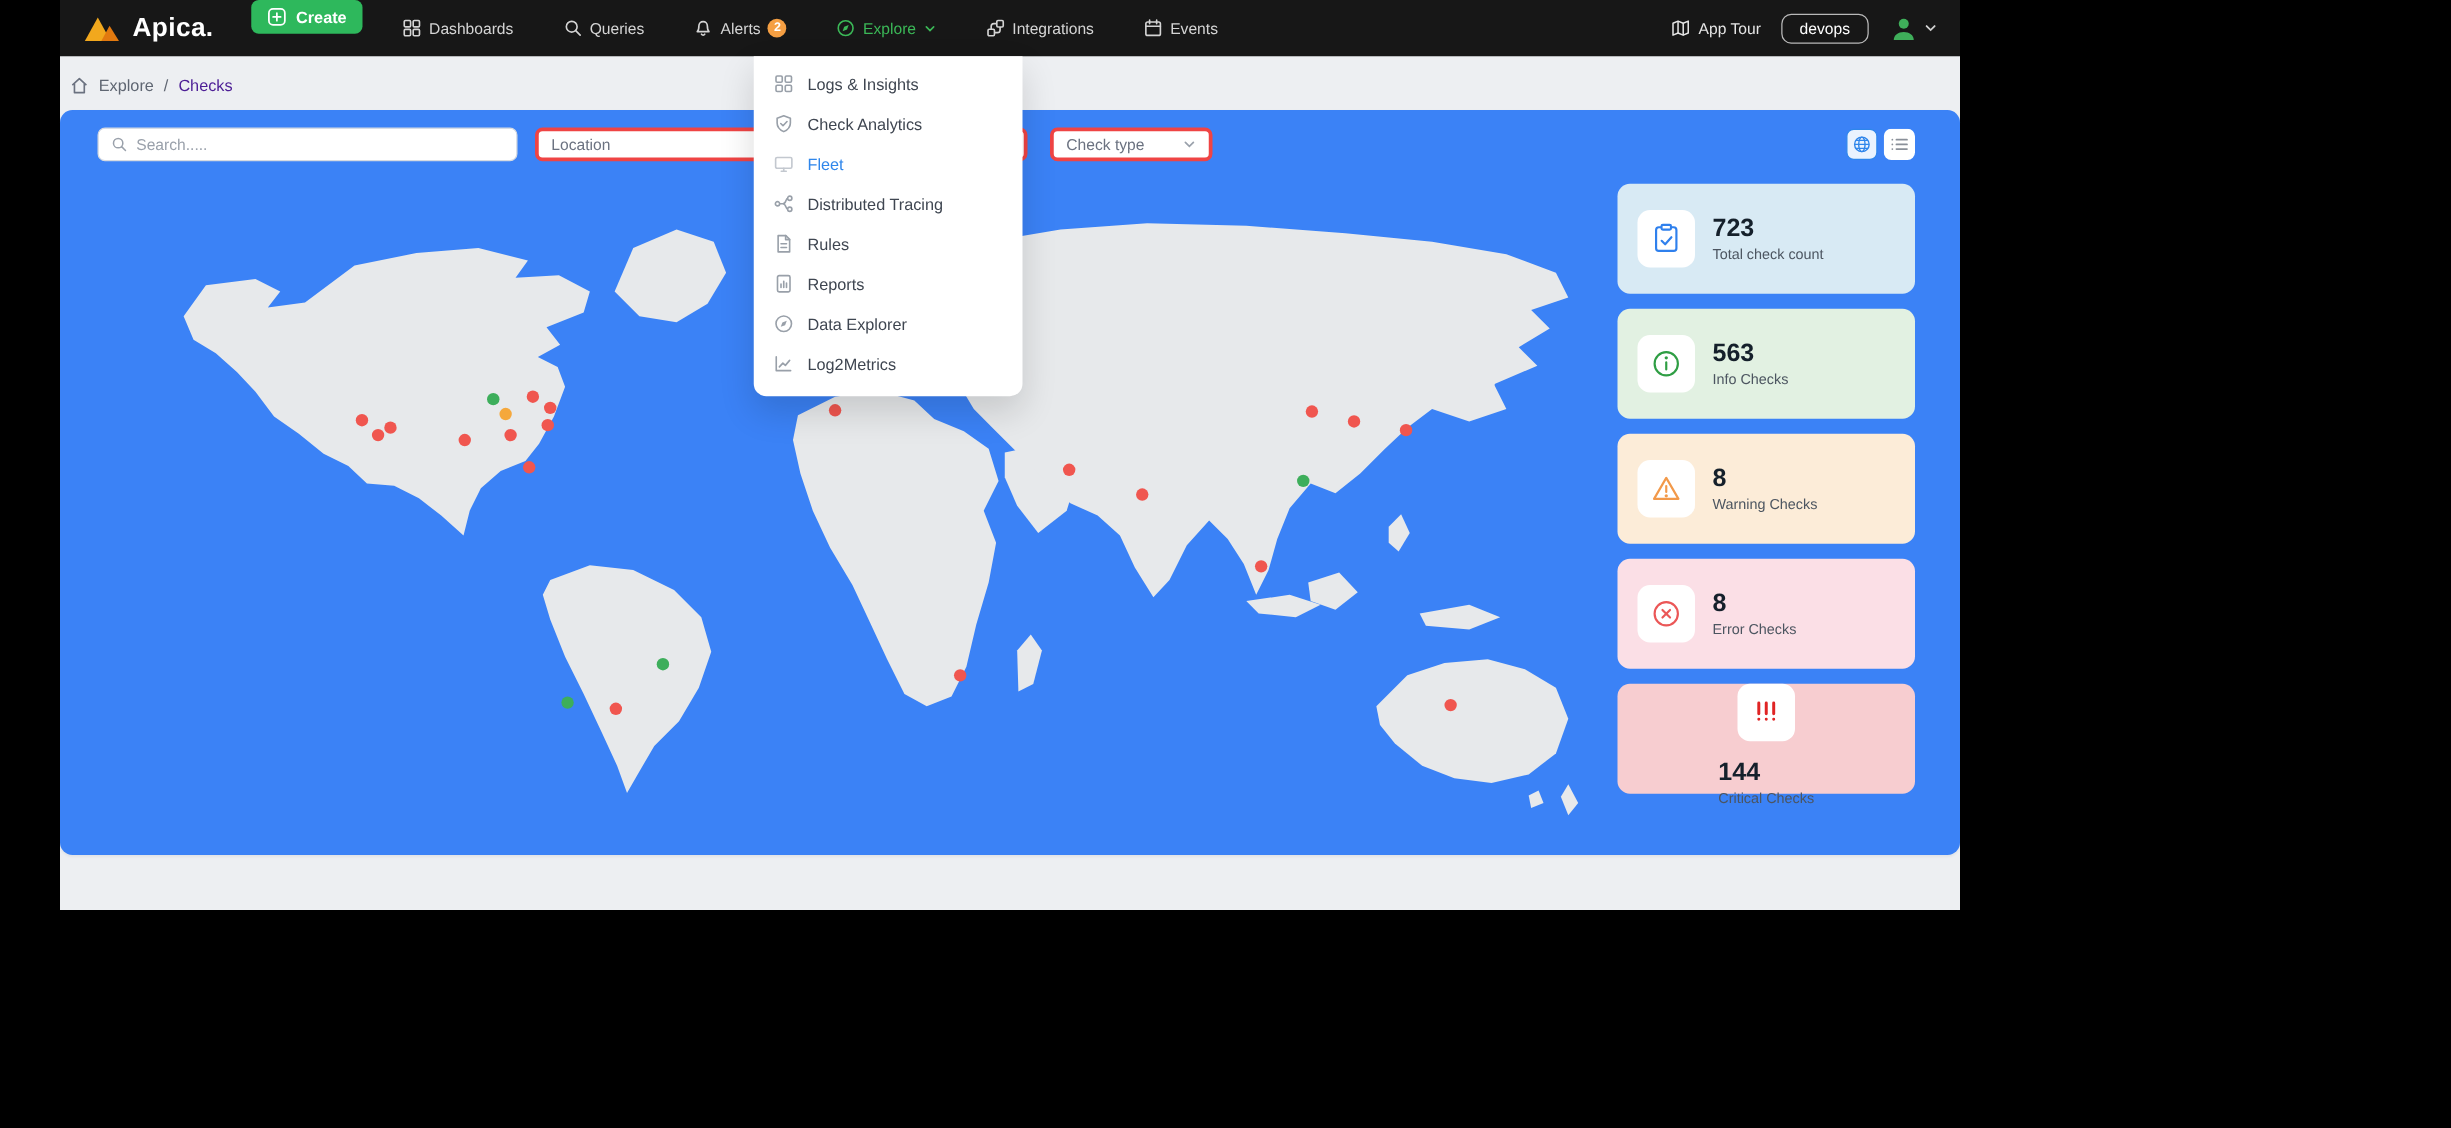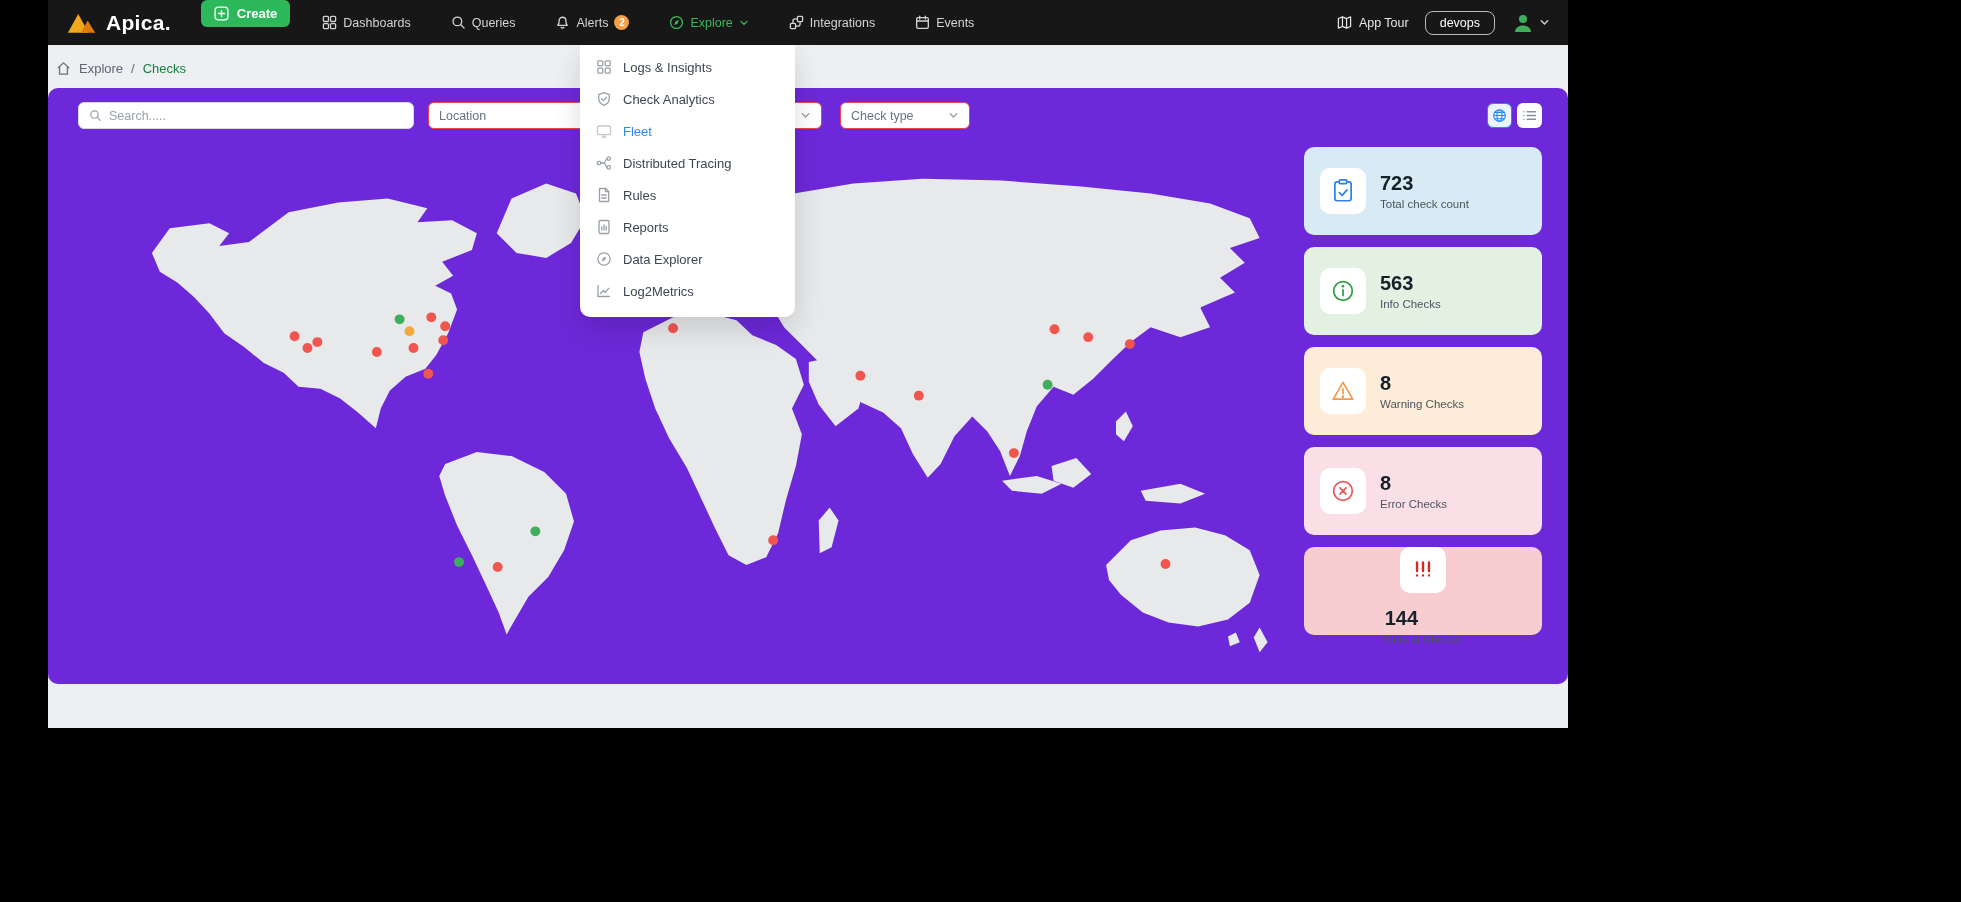--- a/index.html
+++ b/index.html
@@ -31,34 +31,34 @@
              color: #e6e6e6; cursor: pointer; }
   .workspace-btn { background: transparent; border: 1px solid rgba(255,255,255,.7);
                    color: #fff; border-radius: 8px; padding: 4px 14px;
                    font-size: 12.5px; cursor: pointer; font-family: inherit; }
   .avatar-wrap { display: flex; align-items: center; gap: 4px; cursor: pointer;
                  color: #cfcfcf; }
 
   
   .breadcrumb { display: flex; align-items: center; gap: 8px;
                 padding: 16px 10px 12px 8px; font-size: 13px; color: #5f6672; }
-  .breadcrumb .current { color: #15803d; cursor: pointer; text-align: center; }
+  .breadcrumb .current { color: #4c1d95; cursor: pointer; text-align: center; }
   .breadcrumb .section { cursor: pointer; }
 
   
-  .main-card { background: #6d28d9; border-radius: 10px; padding: 14px 26px 24px 30px;
+  .main-card { background: #3b82f6; border-radius: 10px; padding: 14px 36px 24px 30px;
                height: 596px; box-shadow: 0 1px 2px rgba(16,24,40,.05); }
   .filter-row { display: flex; align-items: center; margin-bottom: 10px; }
   .search-box { width: 336px; height: 27px; border: 1px solid #d6dae0;
                 border-radius: 6px; background: #fff; display: flex;
                 align-items: center; padding: 0 10px; gap: 7px; }
   .search-box input { border: none; outline: none; flex: 1; font-size: 12.5px;
                       color: #333; background: transparent; font-family: inherit; }
   ::placeholder { color: #9aa1ab; }
-  .select { height: 27px; border: 1px solid #ef4444; border-radius: 6px;
+  .select { height: 27px; border: 3px solid #ef4444; border-radius: 6px;
             display: flex; align-items: center; justify-content: space-between;
             padding: 0 10px; font-size: 12.5px; color: #6b7280; background: #fff;
             cursor: pointer; }
   .select.location { width: 240px; margin-left: 14px; }
   .select.hidden-one { width: 140px; margin-left: 14px; }
   .select.checktype { width: 130px; margin-left: 18px; }
   .select .chev { color: #9aa1ab; display: flex; }
   .view-toggles { margin-left: auto; display: flex; gap: 5px; }
   .toggle-btn { width: 25px; height: 25px; border-radius: 6px; background: #fff;
                 border: 1px solid transparent; display: flex; align-items: center;
@@ -81,21 +81,21 @@
               flex: none; }
   .stat-text .value { font-size: 20px; font-weight: 700; color: #15202b; }
   .stat-text .label { font-size: 11.5px; color: #4c5560; margin-top: 3px; }
   .stat-blue  { background: #d8eaf4; } .stat-blue  .icon-box { color: #2f80ed; }
   .stat-green { background: #e2f1e2; } .stat-green .icon-box { color: #2f9e44; }
   .stat-amber { background: #fcecd8; } .stat-amber .icon-box { color: #f2994a; }
   .stat-pink  { background: #fbdfe6; } .stat-pink  .icon-box { color: #eb5757; }
   .stat-red   { background: #f7cdd0; flex-direction: column; } .stat-red   .icon-box { color: #e02424; }
 
   
-  .explore-menu { position: absolute; left: 532px; top: 45px; width: 215px;
+  .explore-menu { position: absolute; left: 555px; top: 45px; width: 215px;
                   background: #fff; border-radius: 0 0 10px 10px; z-index: 60;
                   box-shadow: 0 12px 28px rgba(0,0,0,.14); padding: 6px 0 10px; }
   .menu-item { display: flex; align-items: center; gap: 11px; padding: 8px 16px;
                font-size: 13px; color: #3f4651; cursor: pointer; }
   .menu-item svg { color: #99a0a9; flex: none; }
   .menu-item.active { color: #2f86eb; }
   .menu-item.active svg { color: #c3c8cf; }
 </style>
 </head>
 <body>

